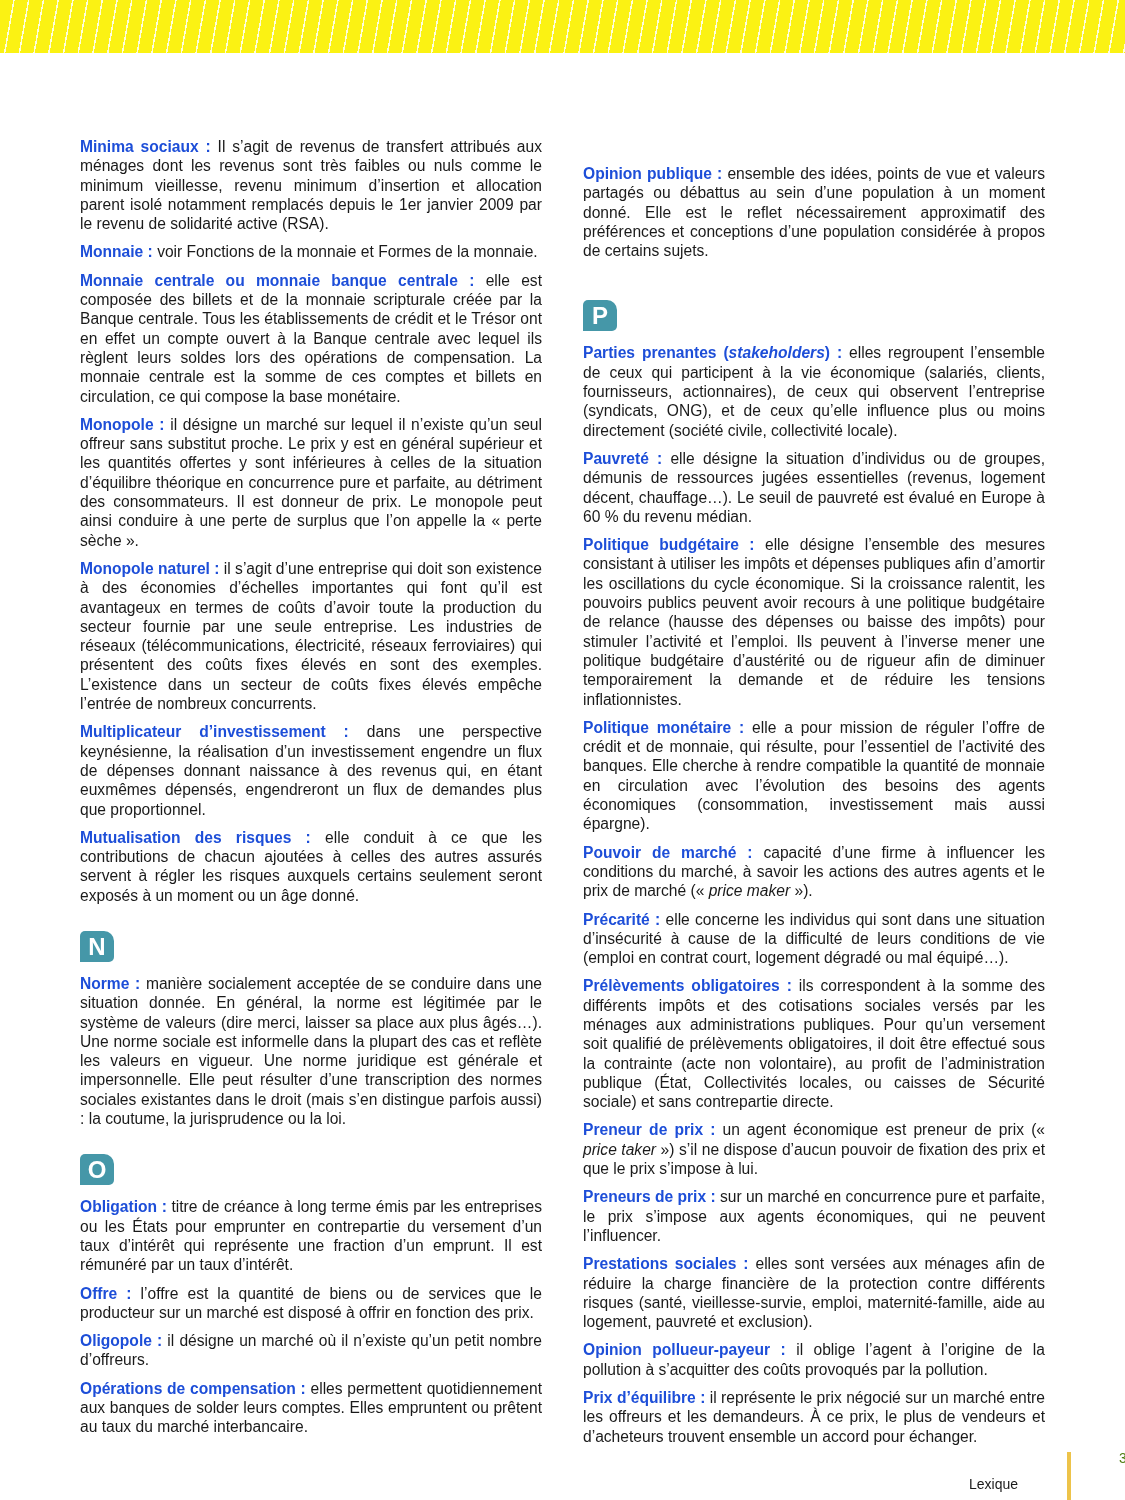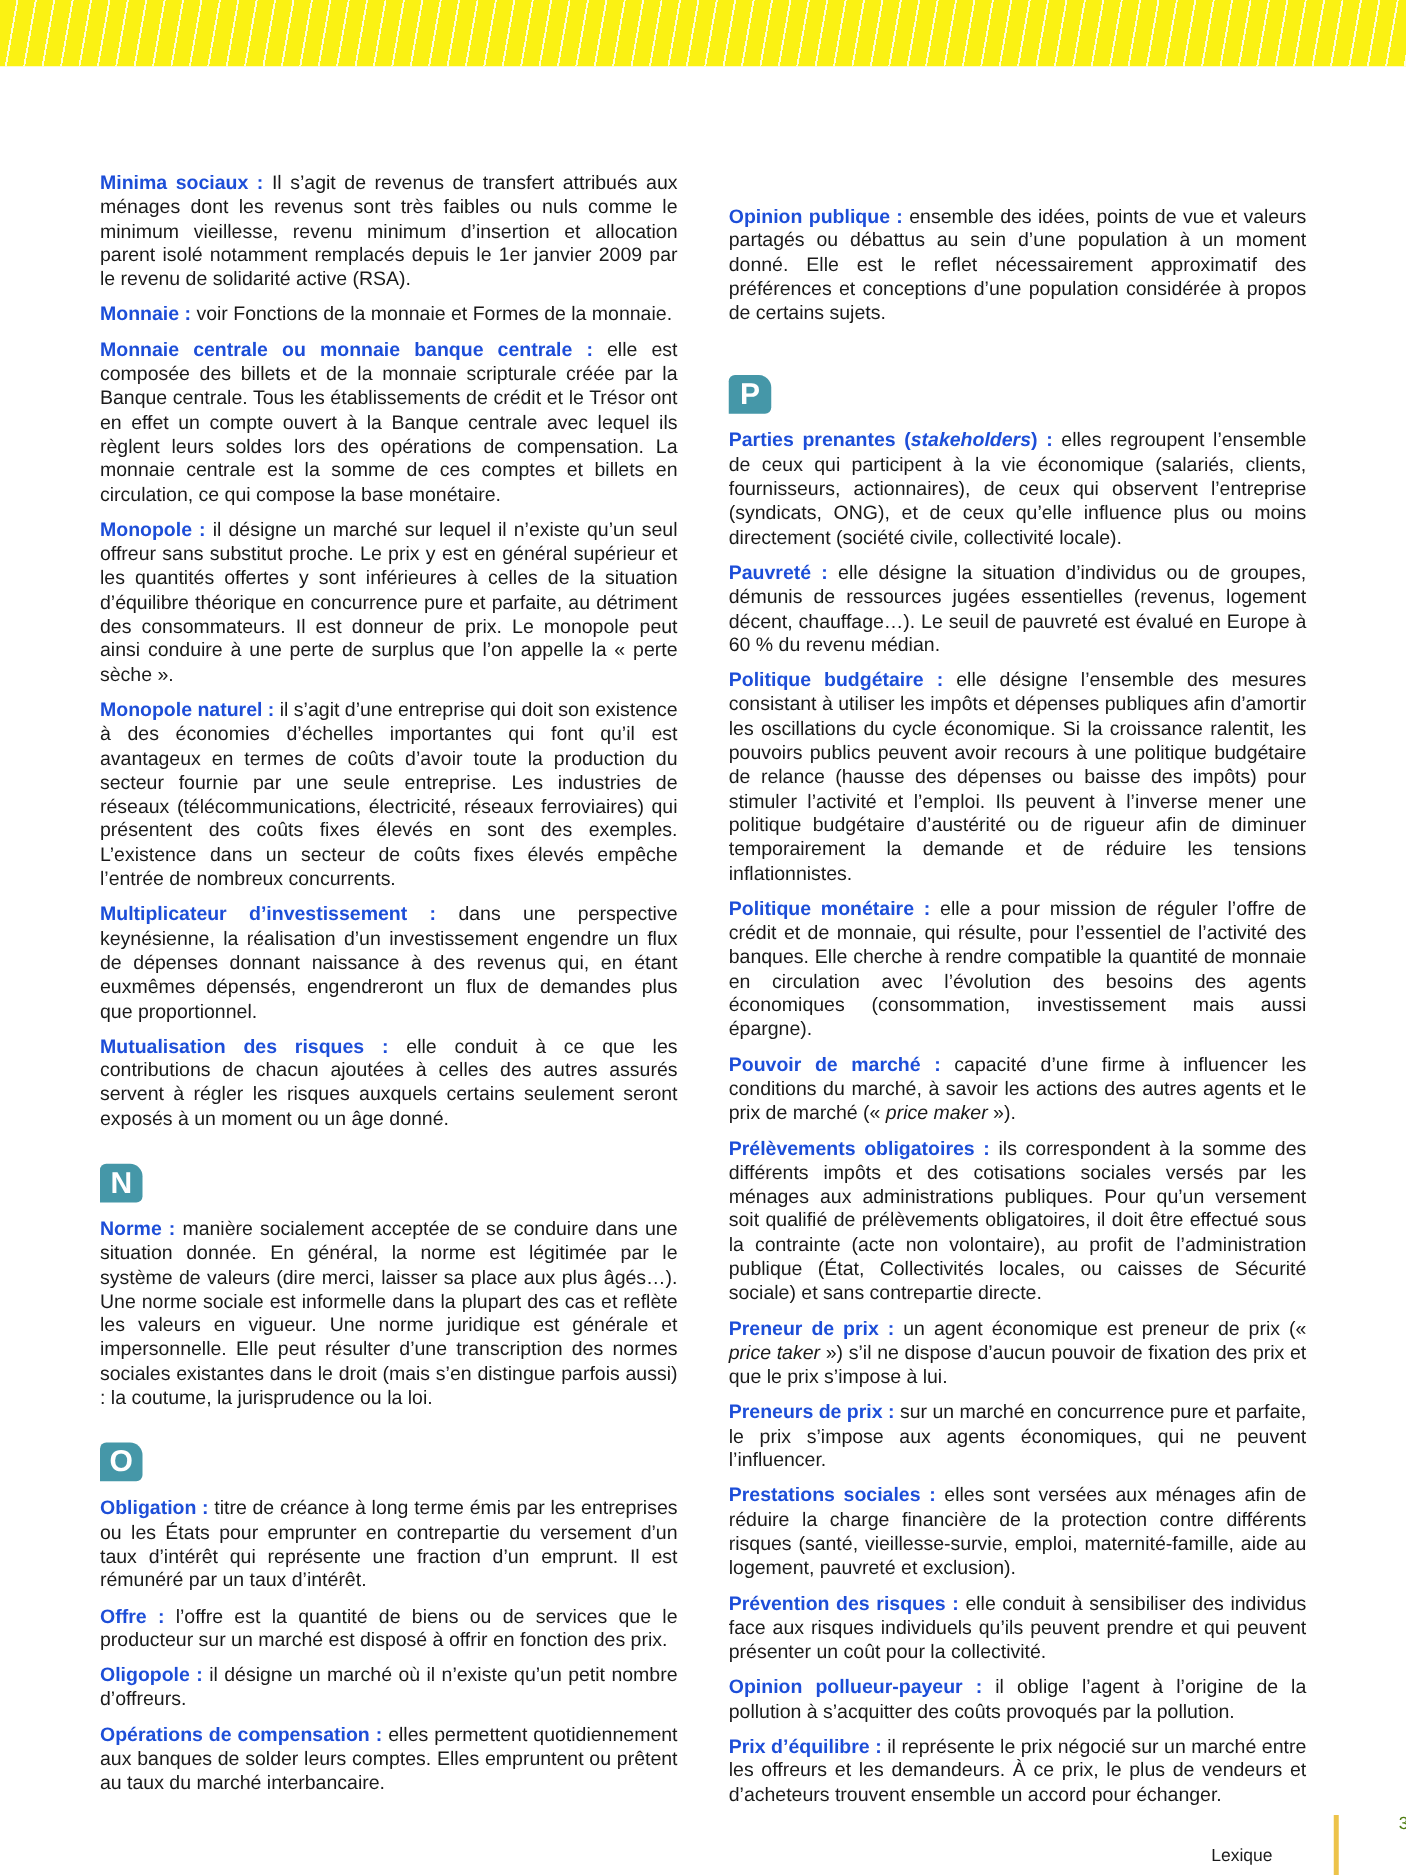--- a/index.html
+++ b/index.html
@@ -74,27 +74,27 @@
   <div class="letter-badge" style="margin-top:40px;">P</div>
 
   <p class="entry"><span class="term"><span>Parties prenantes (</span><i>stakeholders</i><span>) :</span></span> <span class="def">elles regroupent l’ensemble de ceux qui participent à la vie économique (salariés, clients, fournisseurs, actionnaires), de ceux qui observent l’entreprise (syndicats, ONG), et de ceux qu’elle influence plus ou moins directement (société civile, collectivité locale).</span></p>
 
   <p class="entry"><span class="term">Pauvreté :</span> <span class="def">elle désigne la situation d’individus ou de groupes, démunis de ressources jugées essentielles (revenus, logement décent, chauffage…). Le seuil de pauvreté est évalué en Europe à 60 % du revenu médian.</span></p>
   <p class="entry"><span class="term">Politique budgétaire :</span> <span class="def">elle désigne l’ensemble des mesures consistant à utiliser les impôts et dépenses publiques afin d’amortir les oscillations du cycle économique. Si la croissance ralentit, les pouvoirs publics peuvent avoir recours à une politique budgétaire de relance (hausse des dépenses ou baisse des impôts) pour stimuler l’activité et l’emploi. Ils peuvent à l’inverse mener une politique budgétaire d’austérité ou de rigueur afin de diminuer temporairement la demande et de réduire les tensions inflationnistes.</span></p>
   <p class="entry"><span class="term">Politique monétaire :</span> <span class="def">elle a pour mission de réguler l’offre de crédit et de monnaie, qui résulte, pour l’essentiel de l’activité des banques. Elle cherche à rendre compatible la quantité de monnaie en circulation avec l’évolution des besoins des agents économiques (consommation, investissement mais aussi épargne).</span></p>
 
   <p class="entry"><span class="term">Pouvoir de marché :</span> <span class="def"><span>capacité d’une firme à influencer les conditions du marché, à savoir les actions des autres agents et le prix de marché (« </span><i>price maker</i><span> »).</span></span></p>
 
+  <p class="entry"><span class="term">Précarité :</span> <span class="def">elle concerne les individus qui sont dans une situation d’insécurité à cause de la difficulté de leurs conditions de vie (emploi en contrat court, logement dégradé ou mal équipé…).</span></p>
   <p class="entry"><span class="term">Prélèvements obligatoires :</span> <span class="def">ils correspondent à la somme des différents impôts et des cotisations sociales versés par les ménages aux administrations publiques. Pour qu’un versement soit qualifié de prélèvements obligatoires, il doit être effectué sous la contrainte (acte non volontaire), au profit de l’administration publique (État, Collectivités locales, ou caisses de Sécurité sociale) et sans contrepartie directe.</span></p>
 
   <p class="entry"><span class="term">Preneur de prix :</span> <span class="def"><span>un agent économique est preneur de prix (« </span><i>price taker</i><span> ») s’il ne dispose d’aucun pouvoir de fixation des prix et que le prix s’impose à lui.</span></span></p>
 
   <p class="entry"><span class="term">Preneurs de prix :</span> <span class="def">sur un marché en concurrence pure et parfaite, le prix s’impose aux agents économiques, qui ne peuvent l’influencer.</span></p>
   <p class="entry"><span class="term">Prestations sociales :</span> <span class="def">elles sont versées aux ménages afin de réduire la charge financière de la protection contre différents risques (santé, vieillesse-survie, emploi, maternité-famille, aide au logement, pauvreté et exclusion).</span></p>
-  <p class="entry"><span class="term">Prévention des risques :</span> <span class="def">elle conduit à sensibiliser des individus face aux risques individuels qu’ils peuvent prendre et qui peuvent présenter un coût pour la collectivité.</span></p>
   <p class="entry"><span class="term">Opinion pollueur-payeur :</span> <span class="def">il oblige l’agent à l’origine de la pollution à s’acquitter des coûts provoqués par la pollution.</span></p>
   <p class="entry"><span class="term">Prix d’équilibre :</span> <span class="def">il représente le prix négocié sur un marché entre les offreurs et les demandeurs. À ce prix, le plus de vendeurs et d’acheteurs trouvent ensemble un accord pour échanger.</span></p>
 </div>
 
 <div class="footer">
   <span class="footer-label">Lexique</span>
   <div class="footer-bar"></div>
   <span class="footer-page">333</span>
 </div>
 

